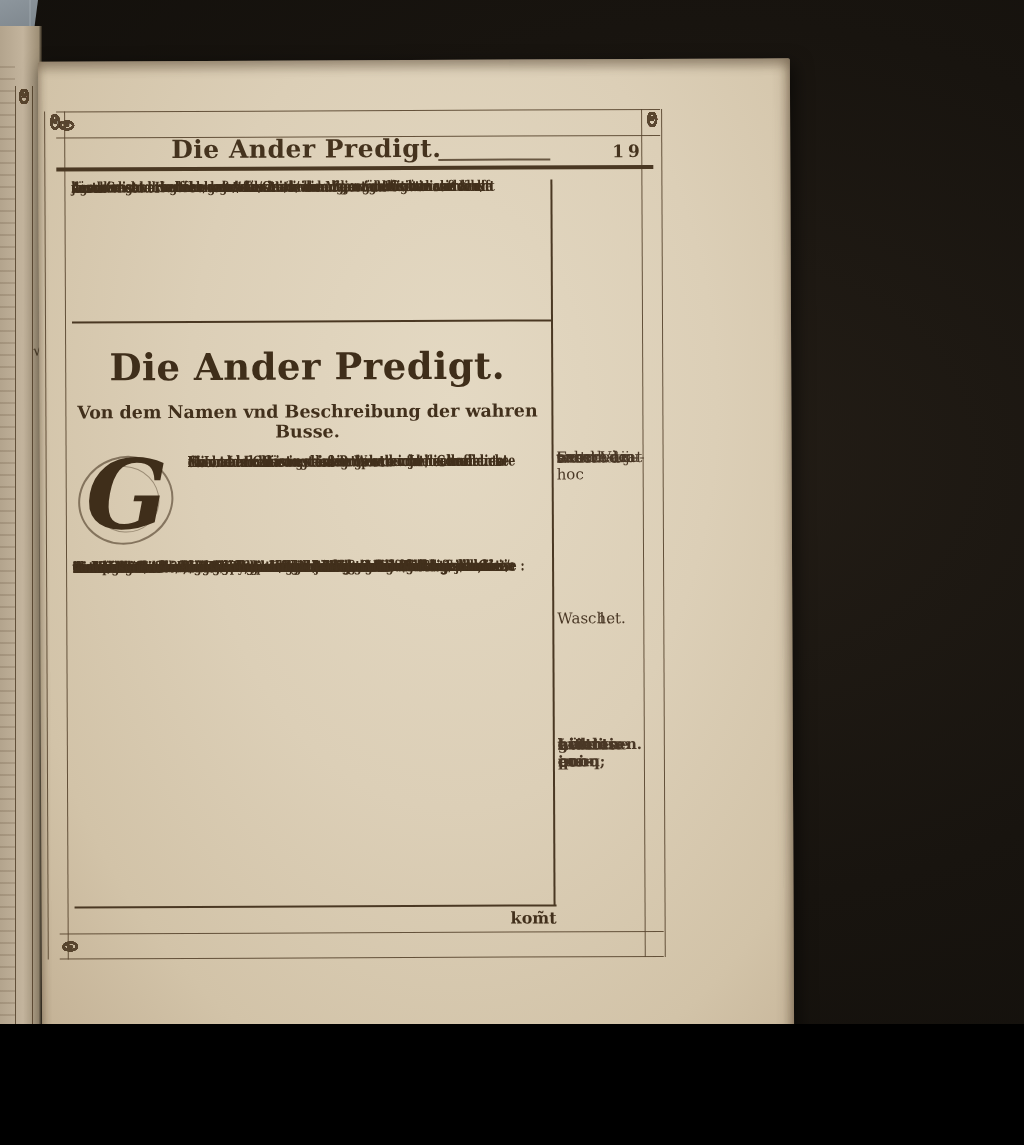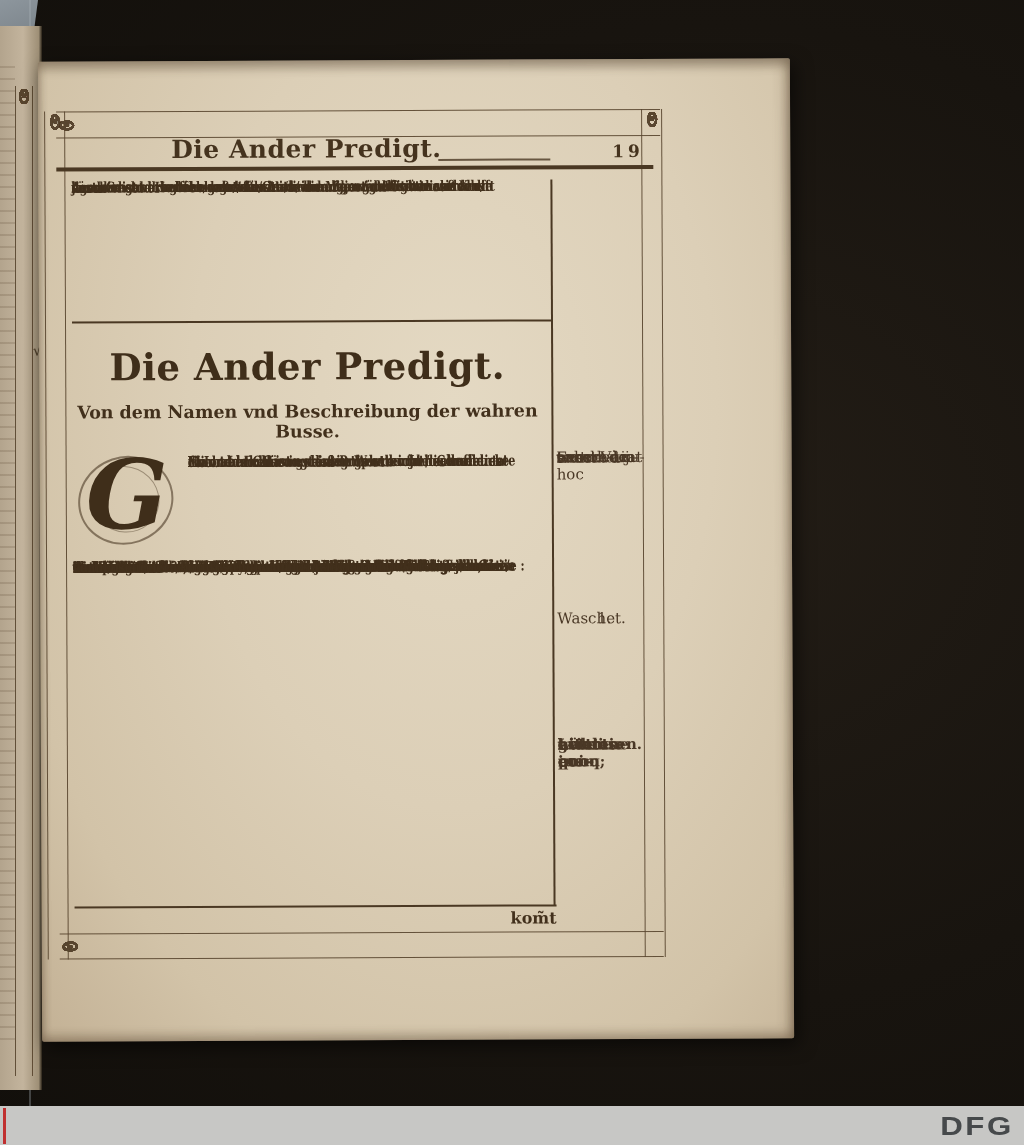--- a/index.html
+++ b/index.html
@@ -1,16 +1,16 @@
 <!DOCTYPE html>
 <html><head>
 <meta charset="utf-8">
 <style>
   html,body{margin:0;padding:0;background:#000;}
-  #stage{position:relative;width:1024px;height:1145px;overflow:hidden;
+  #stage{position:relative;width:1024px;height:1024px;overflow:hidden;
          background:radial-gradient(ellipse at 70% 45%, #231d16 0%, #18140f 55%, #120f0b 100%);
          font-family:"DejaVu Serif", serif;}
   #stage *{position:absolute;box-sizing:border-box;}
 
   
   .glass-edge{left:0;top:0;width:38px;height:210px;
     background:linear-gradient(160deg,#8d969d 0%,#6d757b 40%,rgba(60,64,68,0) 85%);
     clip-path:polygon(0 0,100% 0,28% 100%,0 100%);}
   .edge-line{left:29px;top:0;width:2px;height:1106px;background:rgba(170,180,186,.32);}
   .facing{left:0;top:26px;width:42px;height:1064px;

